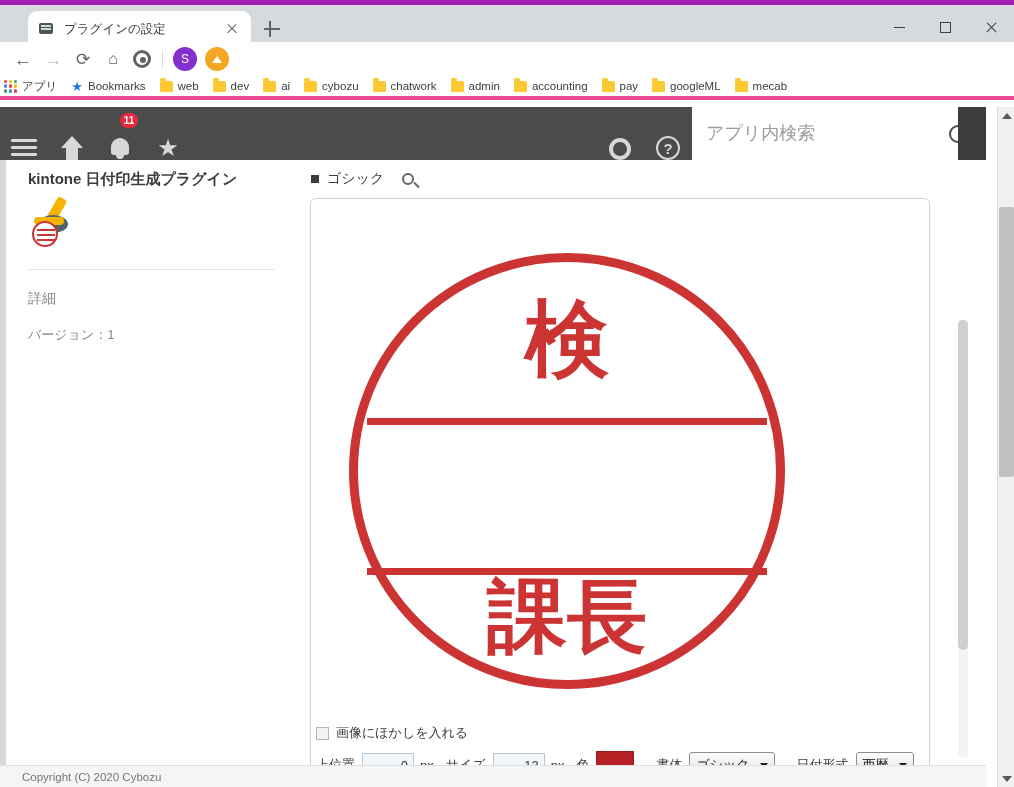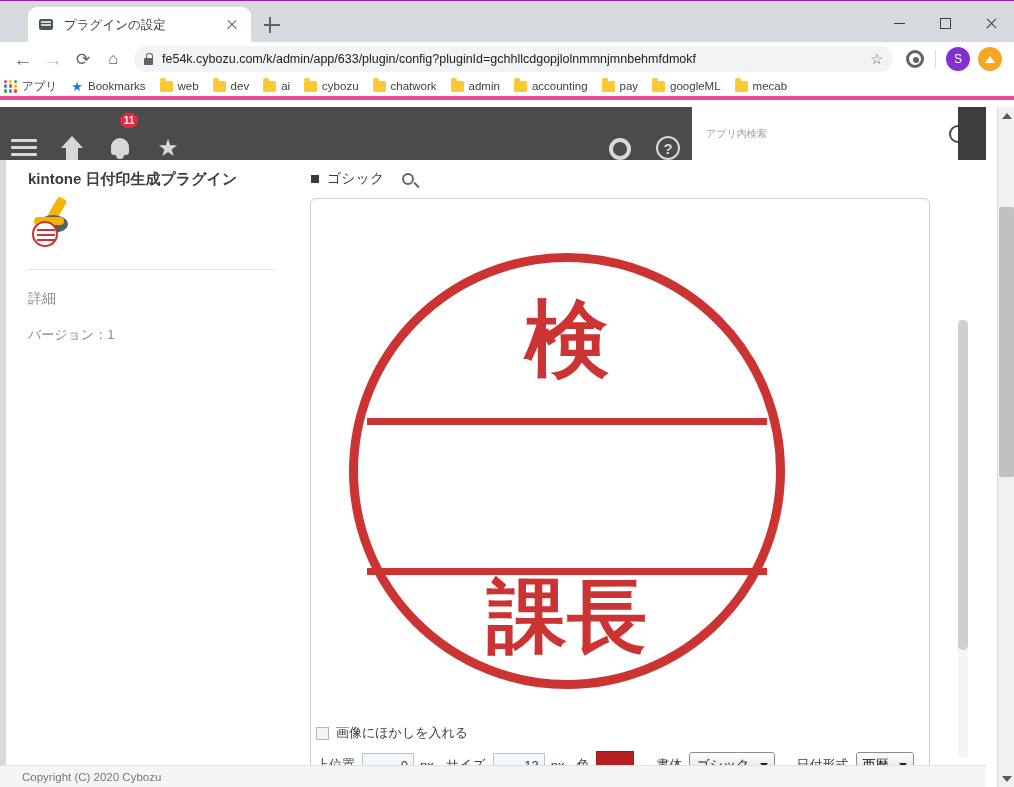--- a/index.html
+++ b/index.html
@@ -9,21 +9,21 @@
     overflow: hidden;
     font-family: "Liberation Sans", "DejaVu Sans", sans-serif;
     background: #ffffff;
   }
 
   
   .browser { width: 1014px; height: 787px; position: relative; background:#fff; }
 
   .titlebar {
     height: 42px; background: #d6dadf; position: relative;
-    border-top: 1px solid #a21caf;
+    border-top: 5px solid #a21caf;
   }
   .tab {
     position: absolute; left: 28px; top: 6px;
     width: 223px; height: 36px;
     background: #fff; border-radius: 9px 9px 0 0;
     display: flex; align-items: center; padding: 0 10px;
   }
   .tab-favicon {
     width: 16px; height: 14px; margin-right: 10px; flex: 0 0 auto;
     position: relative;
@@ -199,21 +199,21 @@
   }
   .gear-k::after { content:""; position:absolute; left:3px; top:3px; width:8px; height:8px; border-radius:50%; background:#4b4b4b; }
   .help-k {
     width:24px; height:24px; border-radius:50%; border:2.5px solid #d8d8d8;
     color:#d8d8d8; font-size:15px; font-weight:bold; display:flex; align-items:center; justify-content:center;
   }
   .k-search {
     width:237px; height:53px; background:#fff; display:flex; align-items:center; padding-left:12px;
   }
   .k-search input {
-    border:none; outline:none; width:100%; font-size:10px; color:#333;
+    border:none; outline:none; width:100%; font-size:18px; color:#333;
     font-family:"Liberation Sans", sans-serif; background:transparent;
   }
   .k-search input::placeholder { color:#9b9b9b; }
   .k-searchbtn {
     width:57px; height:53px; background:#fff; display:flex; align-items:center; justify-content:center; cursor:pointer;
   }
   .mag {
     width:18px; height:18px; border:2.5px solid #4b4b4b; border-radius:50%; position:relative;
   }
   .mag::after { content:""; position:absolute; left:14px; top:14px; width:9px; height:2.5px; background:#4b4b4b; transform:rotate(45deg); }
@@ -393,25 +393,20 @@
       </div>
     <div class="navbtn">
         <span class="arrow-ico fwd">→</span>
       </div>
     <div class="navbtn">
         <span class="reload-ico">⟳</span>
       </div>
     <div class="navbtn">
         <span class="home-ico">⌂</span>
       </div>
-    <div class="omnibox">
-      <span class="lock"></span>
-      <span class="url">fe54k.cybozu.com/k/admin/app/633/plugin/config?pluginId=gchhllcdgopjlolnmmnjmnbehmfdmokf</span>
-      <span class="star-ico">☆</span>
-    </div>
     <div class="ext-ico">
         <div class="gear-ext"></div>
       </div>
     <div class="tb-sep"></div>
     <div class="avatar">S</div>
     <div class="updot">
         <span class="up"></span>
       </div>
   </div>
 

